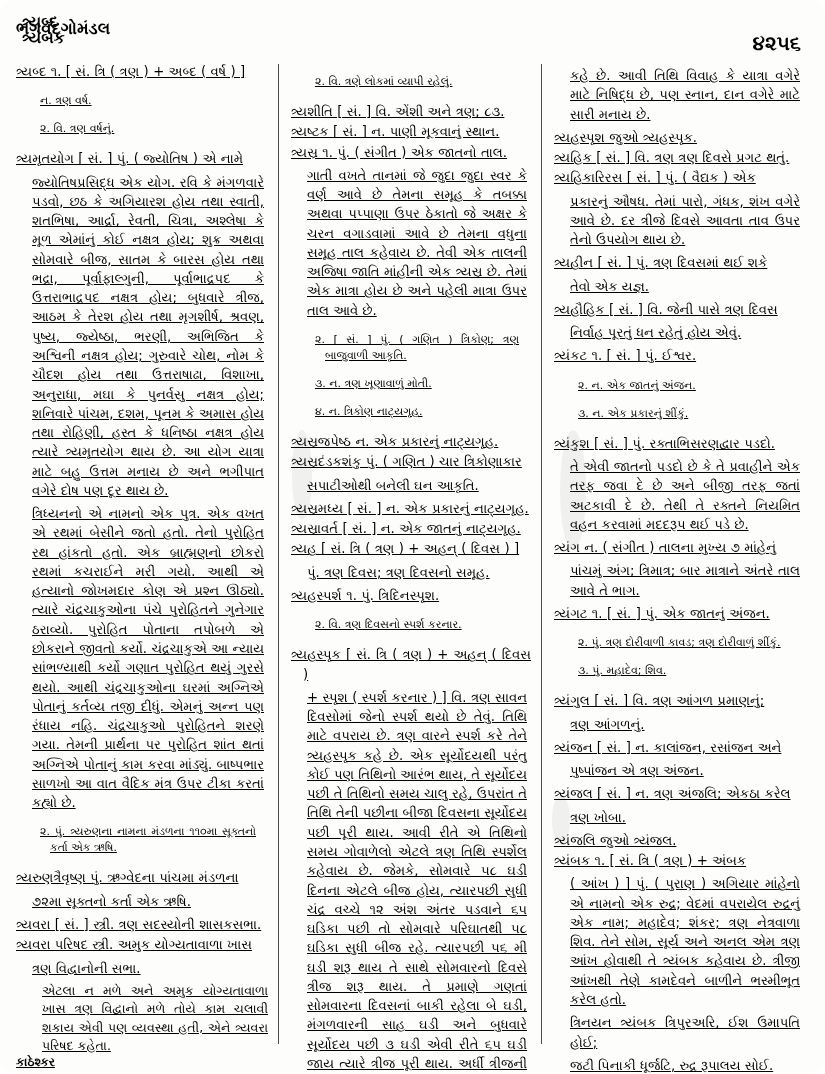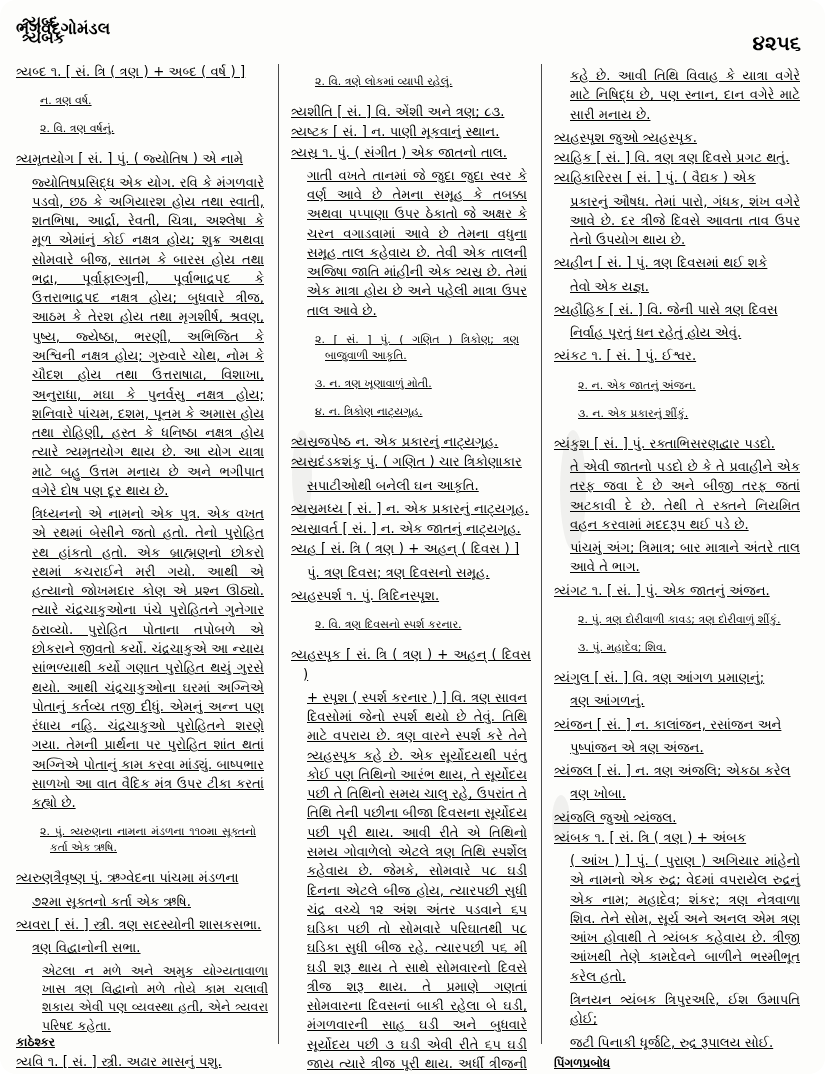--- a/index.html
+++ b/index.html
@@ -157,20 +157,21 @@
         <p class="entry hang">ત્ર્યબ્દ ૧. [ સં. ત્રિ ( ત્રણ ) + અબ્દ ( વર્ષ ) ]</p>
         <p class="sense">ન. ત્રણ વર્ષ.</p>
         <p class="sense">૨. વિ. ત્રણ વર્ષનું.</p>
         <p class="entry hang">ત્ર્યમૃતયોગ [ સં. ] પું. ( જ્યોતિષ ) એ નામે</p>
         <p class="cont">જ્યોતિષપ્રસિદ્ધ એક યોગ. રવિ કે મંગળવારે પડવો, છઠ કે અગિયારશ હોય તથા સ્વાતી, શતભિષા, આર્દ્રા, રેવતી, ચિત્રા, અશ્લેષા કે મૂળ એમાંનું કોઈ નક્ષત્ર હોય; શુક્ર અથવા સોમવારે બીજ, સાતમ કે બારસ હોય તથા ભદ્રા, પૂર્વાફાલ્ગુની, પૂર્વાભાદ્રપદ કે ઉત્તરાભાદ્રપદ નક્ષત્ર હોય; બુધવારે ત્રીજ, આઠમ કે તેરશ હોય તથા મૃગશીર્ષ, શ્રવણ, પુષ્ય, જ્યેષ્ઠા, ભરણી, અભિજિત કે અશ્વિની નક્ષત્ર હોય; ગુરુવારે ચોથ, નોમ કે ચૌદશ હોય તથા ઉત્તરાષાઢા, વિશાખા, અનુરાધા, મઘા કે પુનર્વસુ નક્ષત્ર હોય; શનિવારે પાંચમ, દશમ, પૂનમ કે અમાસ હોય તથા રોહિણી, હસ્ત કે ધનિષ્ઠા નક્ષત્ર હોય ત્યારે ત્ર્યમૃતયોગ થાય છે. આ યોગ યાત્રા માટે બહુ ઉત્તમ મનાય છે અને ભગીપાત વગેરે દોષ પણ દૂર થાય છે.</p>
         <p class="cont">ત્રિધ્યનનો એ નામનો એક પુત્ર. એક વખત એ રથમાં બેસીને જતો હતો. તેનો પુરોહિત રથ હાંકતો હતો. એક બ્રાહ્મણનો છોકરો રથમાં કચરાઈને મરી ગયો. આથી એ હત્યાનો જોખમદાર કોણ એ પ્રશ્ન ઊઠ્યો. ત્યારે ચંદ્રચાકુઓના પંચે પુરોહિતને ગુનેગાર ઠરાવ્યો. પુરોહિત પોતાના તપોબળે એ છોકરાને જીવતો કર્યો. ચંદ્રચાકુએ આ ન્યાય સાંભળ્યાથી કર્યો ગણાત પુરોહિત થયું ગુરસે થયો. આથી ચંદ્રચાકુઓના ઘરમાં અગ્નિએ પોતાનું કર્તવ્ય તજી દીધું. એમનું અન્ન પણ રંધાય નહિ. ચંદ્રચાકુઓ પુરોહિતને શરણે ગયા. તેમની પ્રાર્થના પર પુરોહિત શાંત થતાં અગ્નિએ પોતાનું કામ કરવા માંડ્યું. બાષ્પભાર સાળખો આ વાત વૈદિક મંત્ર ઉપર ટીકા કરતાં કહ્યો છે.</p>
         <p class="sense">૨. પું. ત્ર્યરુણના નામના મંડળના ૧૧૦મા સૂક્તનો કર્તા એક ઋષિ.</p>
         <p class="entry hang">ત્ર્યરુણત્રૈવૃષ્ણ પું. ઋગ્વેદના પાંચમા મંડળના</p>
         <p class="cont">૭૨મા સૂક્તનો કર્તા એક ઋષિ.</p>
         <p class="entry hang">ત્ર્યવરા [ સં. ] સ્ત્રી. ત્રણ સદસ્યોની શાસકસભા.</p>
+        <p class="entry hang">ત્ર્યવરા પરિષદ સ્ત્રી. અમુક યોગ્યતાવાળા ખાસ</p>
         <p class="cont">ત્રણ વિદ્વાનોની સભા.</p>
         <p class="note">એટલા ન મળે અને અમુક યોગ્યતાવાળા ખાસ ત્રણ વિદ્વાનો મળે તોયે કામ ચલાવી શકાય એવી પણ વ્યવસ્થા હતી, એને ત્ર્યવરા પરિષદ કહેતા.</p>
         <p class="attrib">કાઠેશ્કર</p>
         <p class="entry hang">ત્ર્યવિ ૧. [ સં. ] સ્ત્રી. અઢાર માસનું પશુ.</p>
       </div>
     <div class="divider"></div>
     <div class="col col-2">
         <p class="sense">૨. વિ. ત્રણે લોકમાં વ્યાપી રહેલું.</p>
         <p class="entry hang">ત્ર્યશીતિ [ સં. ] વિ. એંશી અને ત્રણ; ૮૩.</p>
         <p class="entry hang">ત્ર્યષ્ટક [ સં. ] ન. પાણી મૂકવાનું સ્થાન.</p>
@@ -200,20 +201,21 @@
         <p class="cont">પ્રકારનું ઔષધ. તેમાં પારો, ગંધક, શંખ વગેરે આવે છે. દર ત્રીજે દિવસે આવતા તાવ ઉપર તેનો ઉપયોગ થાય છે.</p>
         <p class="entry hang">ત્ર્યહીન [ સં. ] પું. ત્રણ દિવસમાં થઈ શકે</p>
         <p class="cont">તેવો એક યજ્ઞ.</p>
         <p class="entry hang">ત્ર્યહૌહિક [ સં. ] વિ. જેની પાસે ત્રણ દિવસ</p>
         <p class="cont">નિર્વાહ પૂરતું ધન રહેતું હોય એવું.</p>
         <p class="entry hang">ત્ર્યંકટ ૧. [ સં. ] પું. ઈશ્વર.</p>
         <p class="sense">૨. ન. એક જાતનું અંજન.</p>
         <p class="sense">૩. ન. એક પ્રકારનું શીંકું.</p>
         <p class="entry hang">ત્ર્યંકુશ [ સં. ] પું. રક્તાભિસરણદ્વાર પડદો.</p>
         <p class="cont">તે એવી જાતનો પડદો છે કે તે પ્રવાહીને એક તરફ જવા દે છે અને બીજી તરફ જતાં અટકાવી દે છે. તેથી તે રક્તને નિયમિત વહન કરવામાં મદદરૂપ થઈ પડે છે.</p>
+        <p class="entry hang">ત્ર્યંગ ન. ( સંગીત ) તાલના મુખ્ય ૭ માંહેનું</p>
         <p class="cont">પાંચમું અંગ; ત્રિમાત્ર; બાર માત્રાને અંતરે તાલ આવે તે ભાગ.</p>
         <p class="entry hang">ત્ર્યંગટ ૧. [ સં. ] પું. એક જાતનું અંજન.</p>
         <p class="sense">૨. પું. ત્રણ દોરીવાળી કાવડ; ત્રણ દોરીવાળું શીંકું.</p>
         <p class="sense">૩. પું. મહાદેવ; શિવ.</p>
         <p class="entry hang">ત્ર્યંગુલ [ સં. ] વિ. ત્રણ આંગળ પ્રમાણનું;</p>
         <p class="cont">ત્રણ આંગળનું.</p>
         <p class="entry hang">ત્ર્યંજન [ સં. ] ન. કાલાંજન, રસાંજન અને</p>
         <p class="cont">પુષ્પાંજન એ ત્રણ અંજન.</p>
         <p class="entry hang">ત્ર્યંજલ [ સં. ] ન. ત્રણ અંજલિ; એકઠા કરેલ</p>
         <p class="cont">ત્રણ ખોબા.</p>

